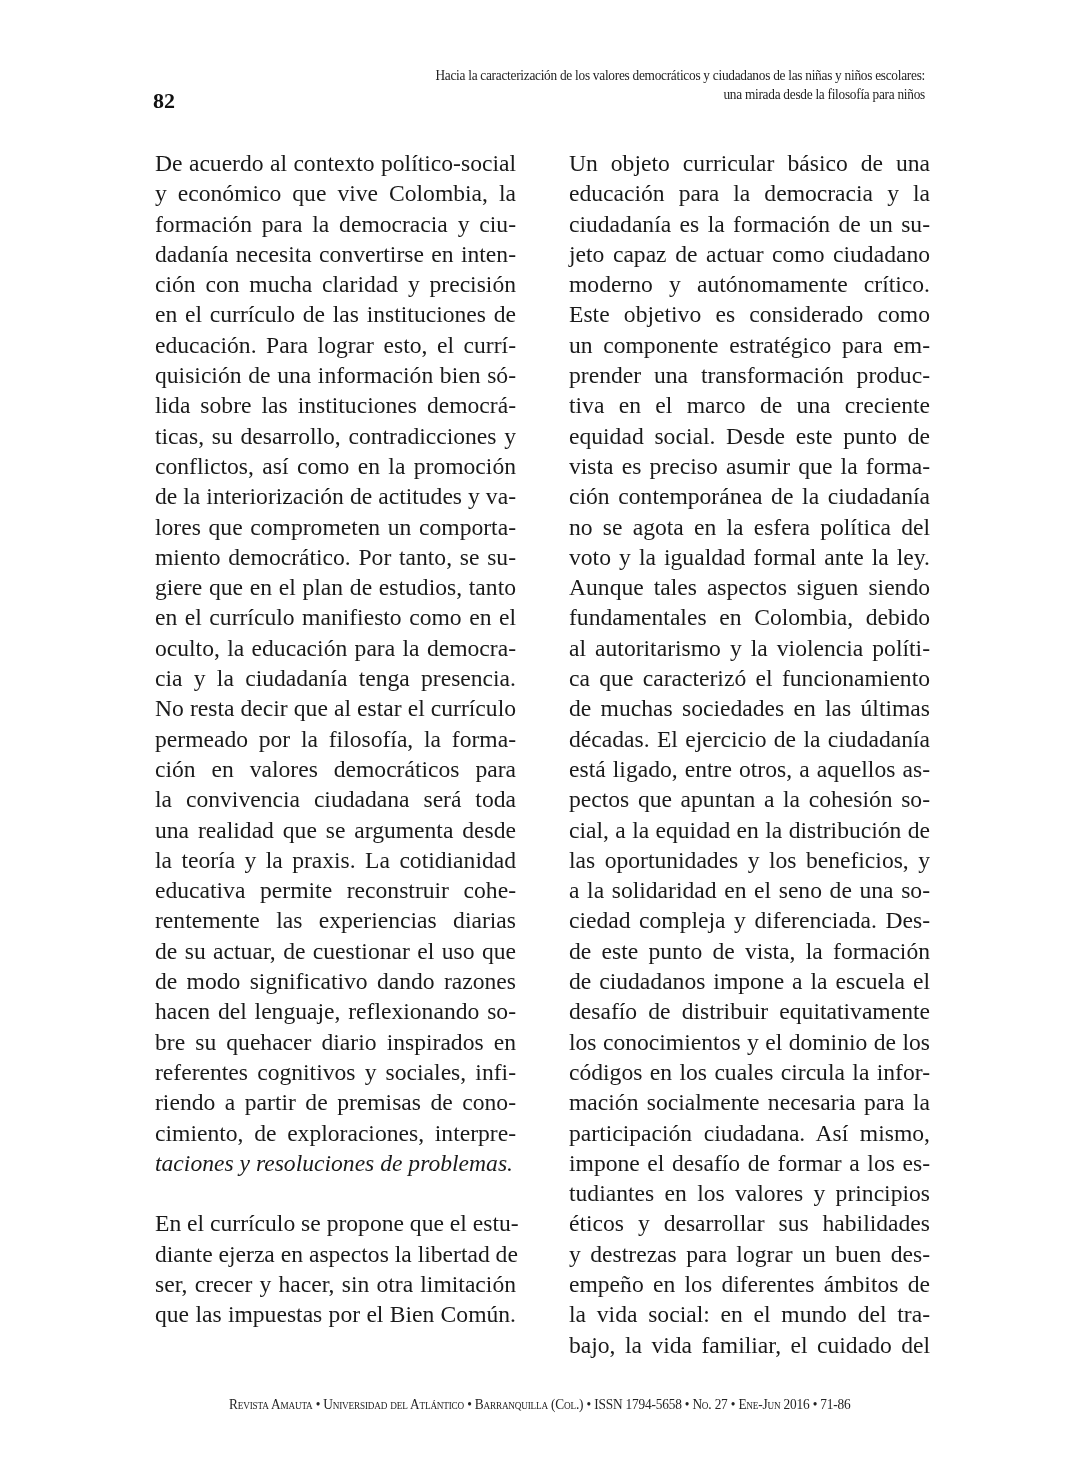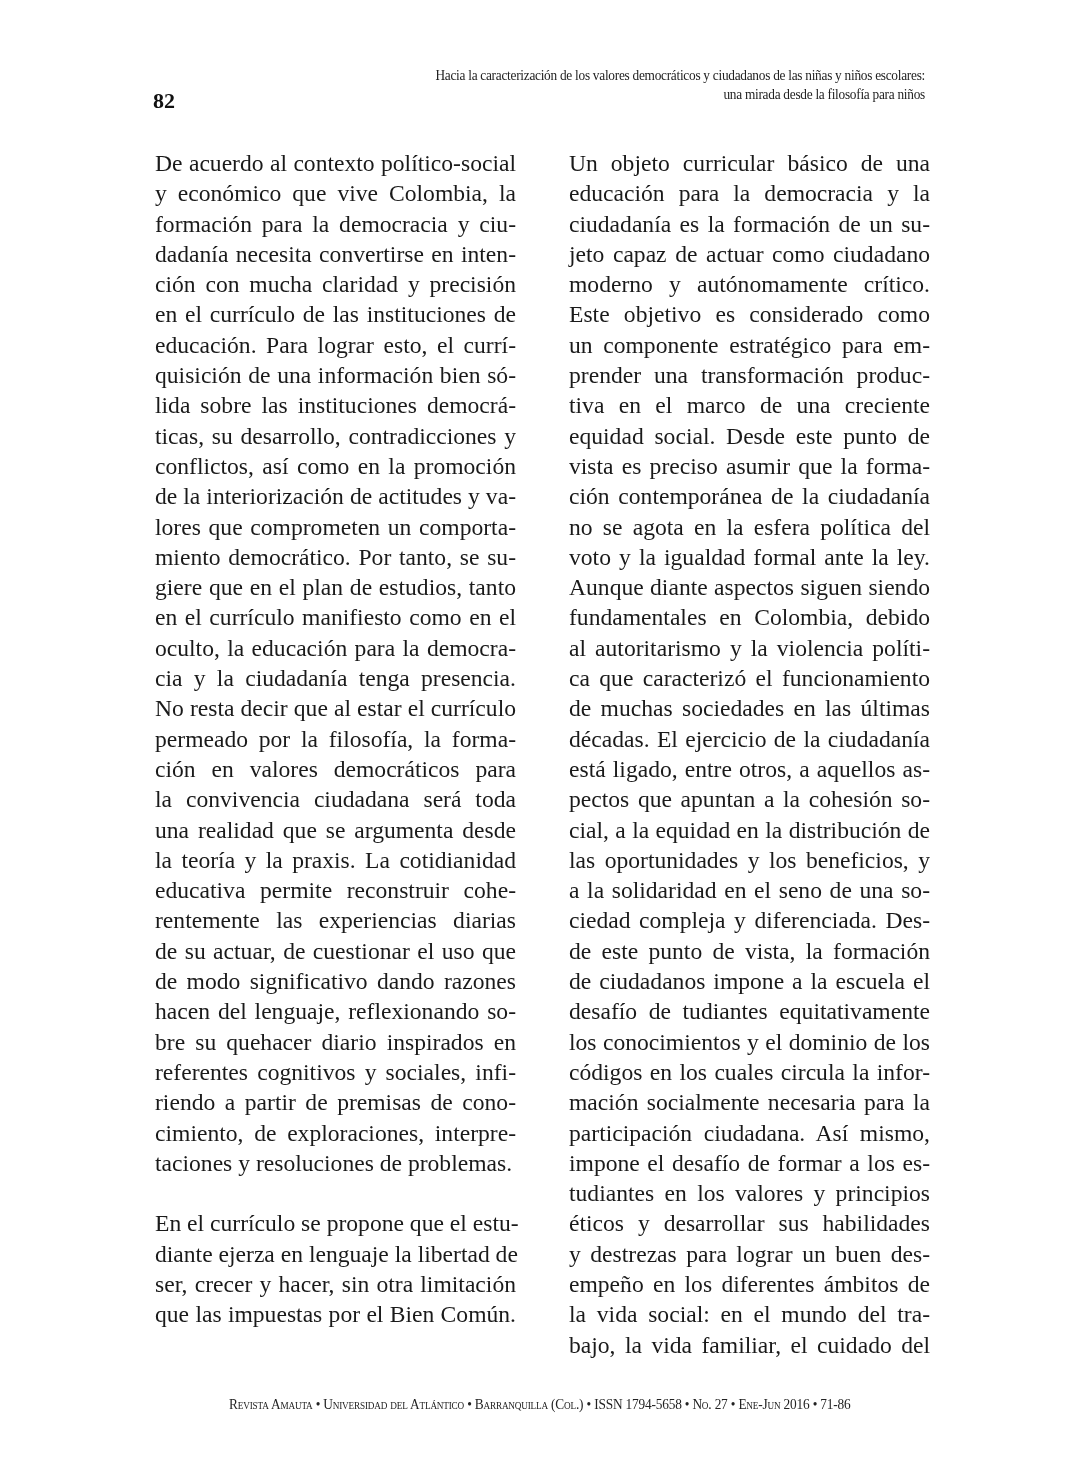--- a/index.html
+++ b/index.html
@@ -6,21 +6,21 @@
   body { width: 1080px; height: 1481px; position: relative; overflow: hidden;
          font-family: "Liberation Serif", "DejaVu Serif", serif; color: #1a1a1a; }
   .page-number { position: absolute; left: 153px; top: 88px; font-size: 22px; font-weight: bold; color: #111; }
   .running-head { position: absolute; right: 155px; top: 66px; width: 700px; text-align: right;
                   font-size: 14.5px; line-height: 19px; color: #222; letter-spacing: -0.3px;
                   transform: scaleX(0.92); transform-origin: right top; }
   .col { position: absolute; top: 148px; width: 361px; font-size: 23.6px; line-height: 30.3px; }
   .col.left { left: 155px; }
   .col.right { left: 569px; }
   .line { display: block; text-align: justify; text-align-last: justify; white-space: nowrap; height: 30.3px; overflow: visible; }
-  .line.last { text-align-last: left; }
+  .line.last { text-align-last: left; font-style: italic; }
   .para-gap { height: 30.3px; }
   .footer { position: absolute; top: 1396px; left: 0; width: 1080px; text-align: center;
             font-size: 14.5px; color: #222; font-variant: small-caps; letter-spacing: -0.2px; }
   .footer span { display: inline-block; transform: scaleX(0.92); }
 </style>
 </head>
 <body>
 
 <div class="page-number">82</div>
 
@@ -62,21 +62,21 @@
       <span class="line">hacen del lenguaje, reflexionando so-</span>
       <span class="line">bre su quehacer diario inspirados en</span>
       <span class="line">referentes cognitivos y sociales, infi-</span>
       <span class="line">riendo a partir de premisas de cono-</span>
       <span class="line">cimiento, de exploraciones, interpre-</span>
       <span class="line last">taciones y resoluciones de problemas.</span>
     </div>
   <div class="para-gap"></div>
   <div id="lp2">
       <span class="line">En el currículo se propone que el estu-</span>
-      <span class="line">diante ejerza en lenguaje la libertad de</span>
+      <span class="line">diante ejerza en aspectos la libertad de</span>
       <span class="line">ser, crecer y hacer, sin otra limitación</span>
       <span class="line">que las impuestas por el Bien Común.</span>
     </div>
 </div>
 
 <div class="col right">
   <div id="rp1">
       <span class="line">Un objeto curricular básico de una</span>
       <span class="line">educación para la democracia y la</span>
       <span class="line">ciudadanía es la formación de un su-</span>
@@ -84,35 +84,35 @@
       <span class="line">moderno y autónomamente crítico.</span>
       <span class="line">Este objetivo es considerado como</span>
       <span class="line">un componente estratégico para em-</span>
       <span class="line">prender una transformación produc-</span>
       <span class="line">tiva en el marco de una creciente</span>
       <span class="line">equidad social. Desde este punto de</span>
       <span class="line">vista es preciso asumir que la forma-</span>
       <span class="line">ción contemporánea de la ciudadanía</span>
       <span class="line">no se agota en la esfera política del</span>
       <span class="line">voto y la igualdad formal ante la ley.</span>
-      <span class="line">Aunque diante aspectos siguen siendo</span>
+      <span class="line">Aunque tales aspectos siguen siendo</span>
       <span class="line">fundamentales en Colombia, debido</span>
       <span class="line">al autoritarismo y la violencia políti-</span>
       <span class="line">ca que caracterizó el funcionamiento</span>
       <span class="line">de muchas sociedades en las últimas</span>
       <span class="line">décadas. El ejercicio de la ciudadanía</span>
       <span class="line">está ligado, entre otros, a aquellos as-</span>
       <span class="line">pectos que apuntan a la cohesión so-</span>
       <span class="line">cial, a la equidad en la distribución de</span>
       <span class="line">las oportunidades y los beneficios, y</span>
       <span class="line">a la solidaridad en el seno de una so-</span>
       <span class="line">ciedad compleja y diferenciada. Des-</span>
       <span class="line">de este punto de vista, la formación</span>
       <span class="line">de ciudadanos impone a la escuela el</span>
-      <span class="line">desafío de tudiantes equitativamente</span>
+      <span class="line">desafío de distribuir equitativamente</span>
       <span class="line">los conocimientos y el dominio de los</span>
       <span class="line">códigos en los cuales circula la infor-</span>
       <span class="line">mación socialmente necesaria para la</span>
       <span class="line">participación ciudadana. Así mismo,</span>
       <span class="line">impone el desafío de formar a los es-</span>
       <span class="line">tudiantes en los valores y principios</span>
       <span class="line">éticos y desarrollar sus habilidades</span>
       <span class="line">y destrezas para lograr un buen des-</span>
       <span class="line">empeño en los diferentes ámbitos de</span>
       <span class="line">la vida social: en el mundo del tra-</span>

